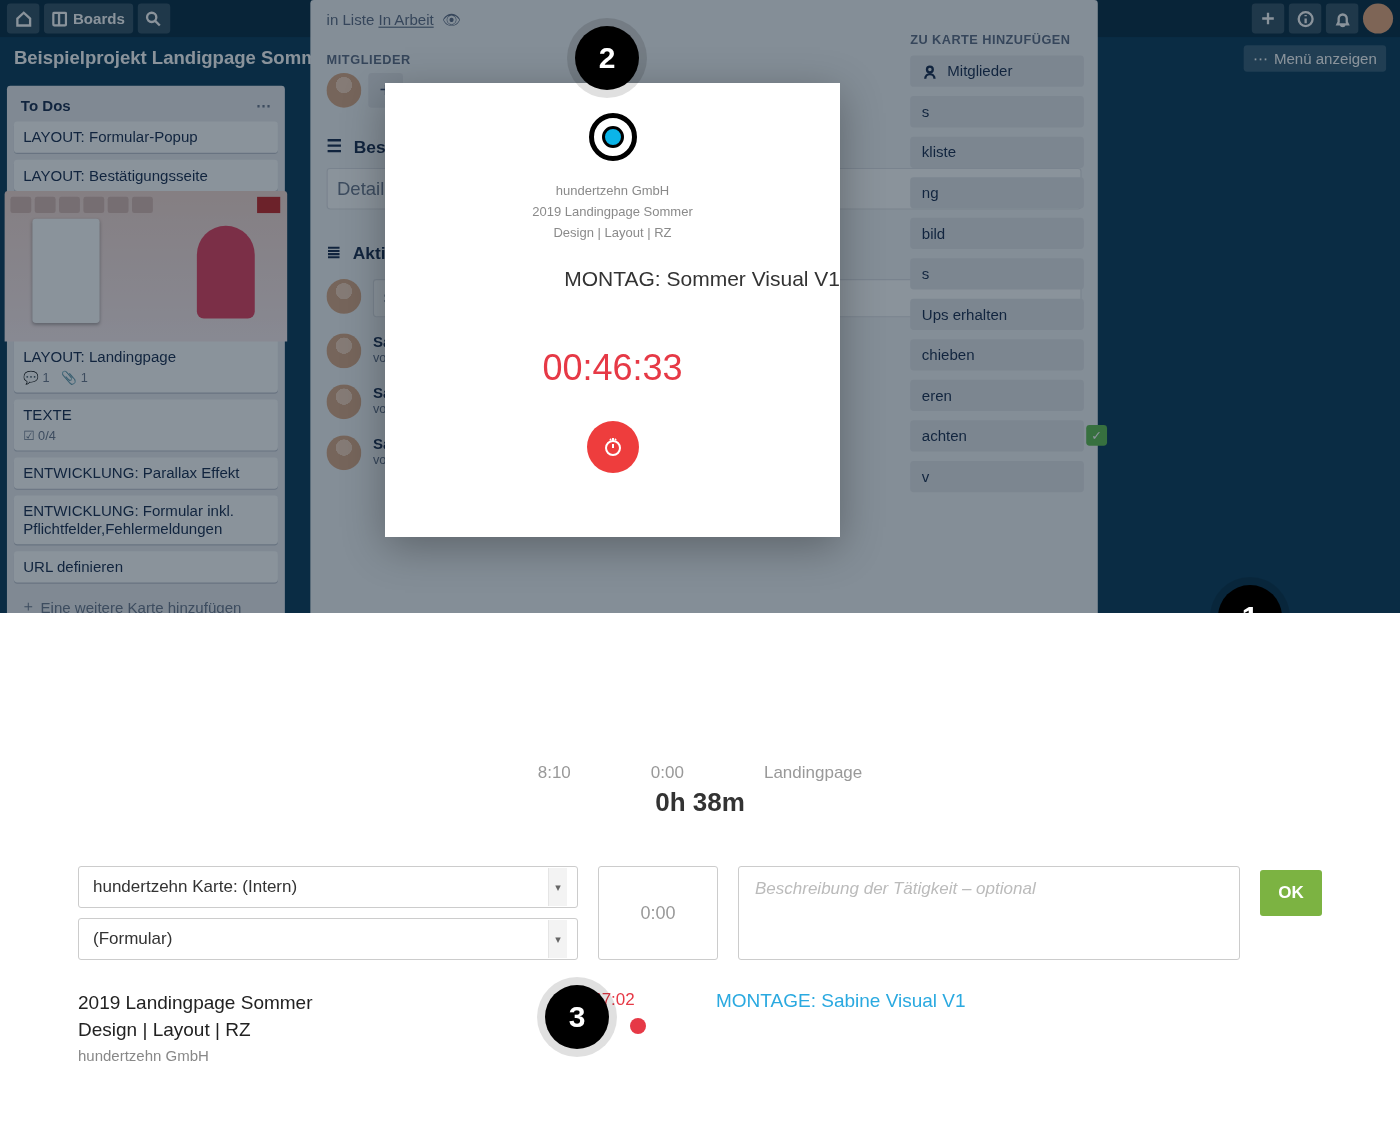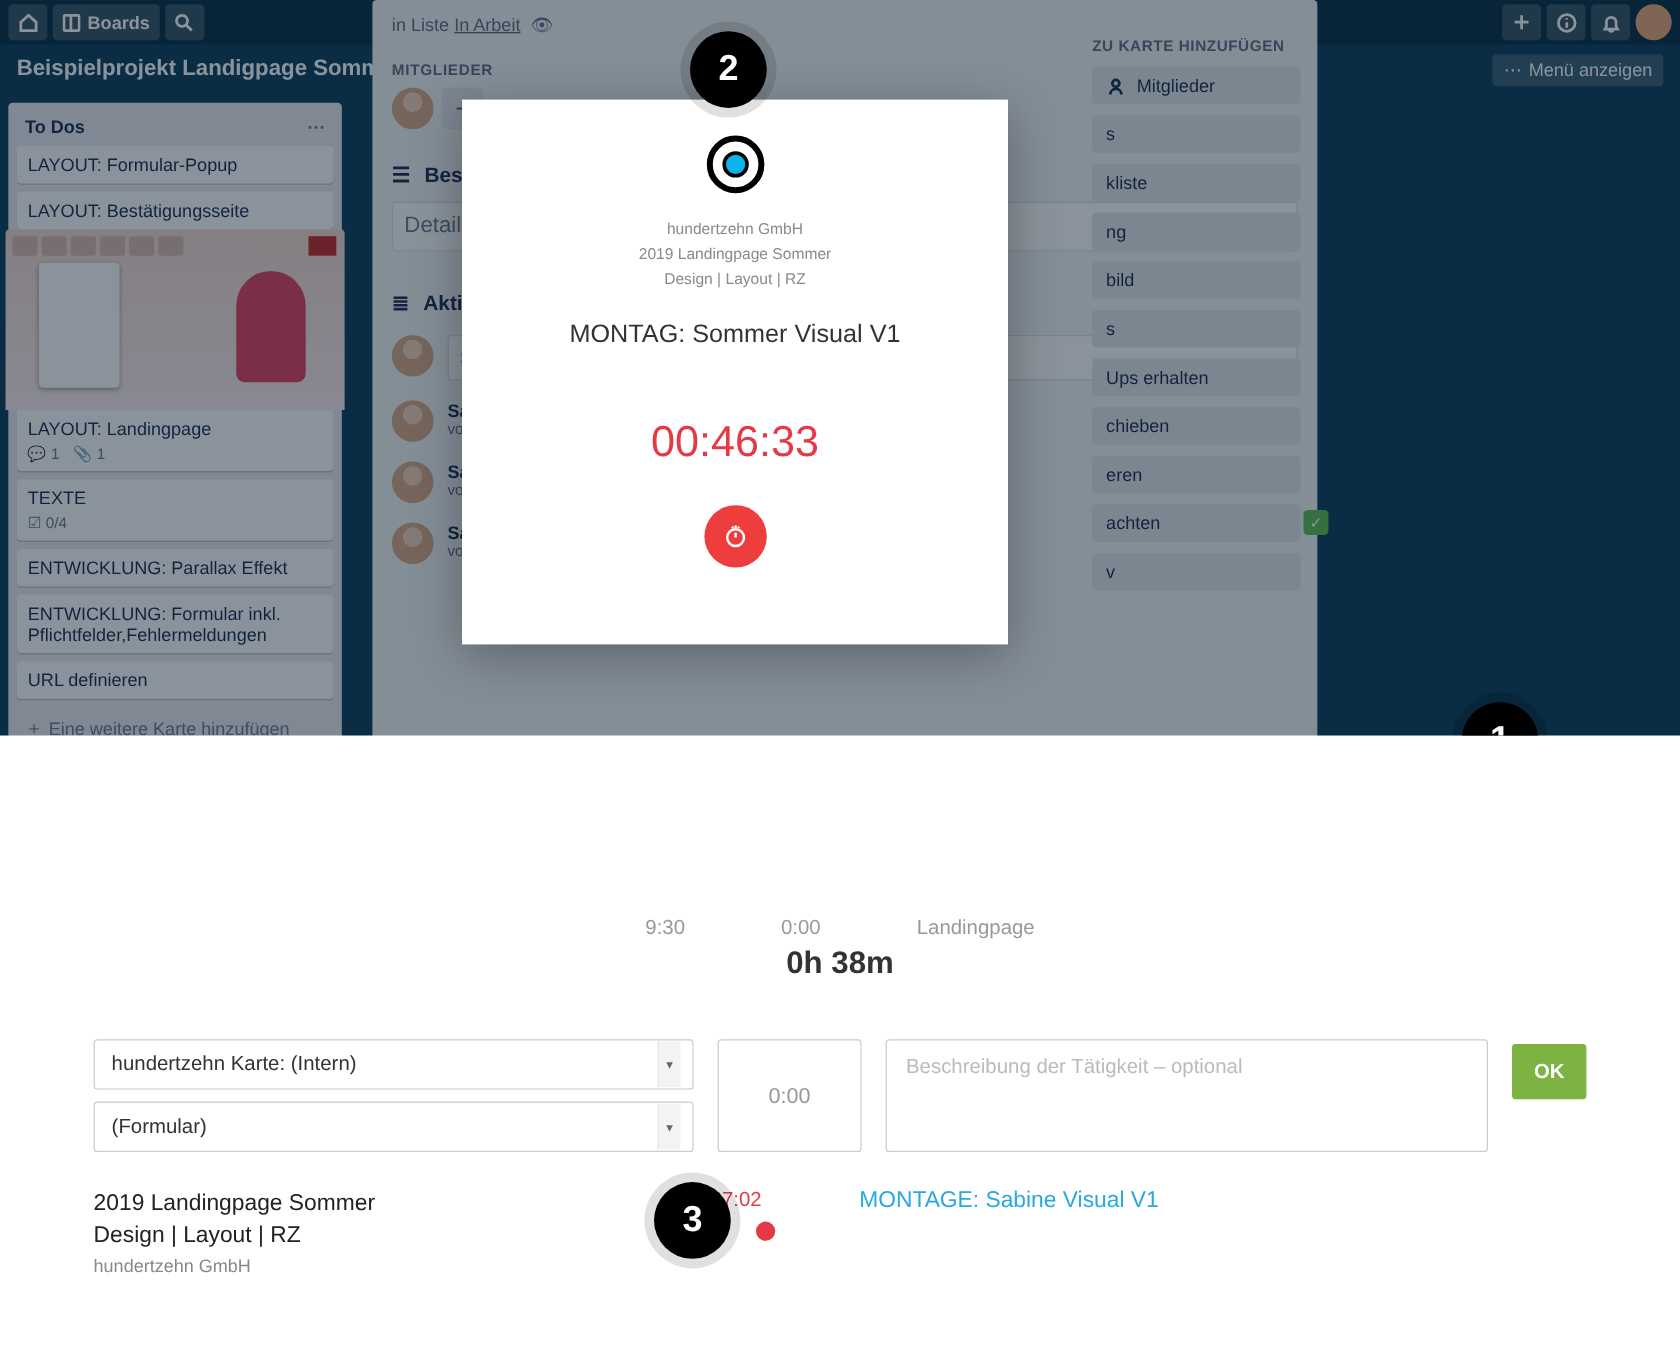--- a/index.html
+++ b/index.html
@@ -48,21 +48,21 @@
   .side-btn { background: #e4e6ea; border-radius: 3px; padding: 6px 10px; font-size: 13px; color: #172b4d; margin-top: 8px; display: flex; align-items: center; gap: 8px; position: relative; }
   .side-btn.check::after { content: '✓'; position: absolute; right: -20px; top: 4px; width: 18px; height: 18px; background: #61bd4f; color: #fff; border-radius: 3px; display: flex; align-items: center; justify-content: center; font-size: 11px; }
   .darkmask { position: absolute; inset: 0; background: rgba(10,30,45,0.48); pointer-events: none; }
   .overlay, .list, .trello-header, .subheader { z-index: 0; }
 
   
   .timer-modal { position: absolute; left: 385px; top: 83px; width: 455px; height: 454px; background: #fff; box-shadow: 0 10px 40px rgba(0,0,0,0.3); z-index: 50; text-align: center; padding-top: 30px; }
   .eye-logo { width: 48px; height: 48px; border-radius: 50%; border: 5px solid #000; margin: 0 auto 20px; display: flex; align-items: center; justify-content: center; }
   .eye-logo .inner { width: 22px; height: 22px; border-radius: 50%; background: #0bb4e8; border: 3px solid #000; }
   .tm-line { font-size: 13px; color: #8a8a8a; line-height: 1.6; }
-  .tm-task { font-size: 21px; color: #333; margin-top: 24px; }
+  .tm-task { font-size: 21px; color: #333; margin-top: 24px; text-align: right; }
   .tm-time { font-size: 36px; color: #e63946; margin-top: 56px; }
   .stop-btn { width: 52px; height: 52px; border-radius: 50%; background: #ee3d3d; margin: 32px auto 0; display: flex; align-items: center; justify-content: center; }
   .stop-btn svg { stroke: #fff; }
 
   
   .badge { position: absolute; width: 64px; height: 64px; border-radius: 50%; background: #000; color: #fff; font-size: 30px; font-weight: 700; display: flex; align-items: center; justify-content: center; z-index: 60; box-shadow: 0 0 0 8px rgba(0,0,0,0.12); }
 
   
   .float-timer { position: absolute; right: 6px; top: 648px; width: 72px; height: 72px; border-radius: 50%; background: #ddd; z-index: 70; display: flex; flex-direction: column; align-items: center; justify-content: center; gap: 2px; }
   .ft-eye { width: 26px; height: 26px; border-radius: 50%; border: 3px solid #333; display: flex; align-items: center; justify-content: center; position: relative; }
@@ -72,21 +72,21 @@
 
   
   .bottom { position: absolute; left: 0; top: 735px; width: 1400px; height: 395px; background: #fff; padding: 28px 78px 0; }
   .time-row { display: flex; justify-content: center; gap: 80px; font-size: 17px; color: #999; }
   .bigtime { text-align: center; font-size: 26px; font-weight: 600; color: #333; margin-top: 4px; }
   .input-row { display: flex; gap: 20px; margin-top: 48px; align-items: flex-start; }
   .selects { width: 500px; display: flex; flex-direction: column; gap: 10px; }
   .select { border: 1px solid #ccc; border-radius: 3px; height: 42px; display: flex; align-items: center; padding: 0 14px; font-size: 17px; color: #333; position: relative; }
   .select::after { content: '▾'; position: absolute; right: 10px; color: #666; font-size: 11px; background: #f3f3f3; width: 18px; height: 38px; top: 1px; display: flex; align-items: center; justify-content: center; border-left: 1px solid #e5e5e5; }
   .dur-box { width: 120px; height: 94px; border: 1px solid #ccc; border-radius: 3px; display: flex; align-items: center; justify-content: center; font-size: 18px; color: #999; }
-  .desc-box { flex: 1; height: 94px; border: 1px solid #ccc; border-radius: 3px; padding: 12px 16px; font-size: 17px; color: #bbb; }
+  .desc-box { flex: 1; height: 94px; border: 1px solid #ccc; border-radius: 3px; padding: 12px 16px; font-size: 17px; color: #bbb; font-style: italic; }
   .ok-btn { width: 62px; height: 46px; background: #7cb342; color: #fff; font-size: 17px; font-weight: 600; border-radius: 3px; display: flex; align-items: center; justify-content: center; margin-top: 4px; }
   .entry-row { display: flex; margin-top: 30px; align-items: flex-start; position: relative; }
   .entry-left { width: 500px; }
   .entry-left .p1 { font-size: 19px; color: #222; line-height: 1.4; }
   .entry-left .p2 { font-size: 15px; color: #888; margin-top: 4px; }
   .entry-mid { width: 120px; text-align: left; font-size: 17px; color: #e63946; }
   .entry-mid .dot { width: 16px; height: 16px; background: #e63946; border-radius: 50%; margin: 8px auto 0; }
   .entry-right { flex: 1; font-size: 19px; color: #2aa9e0; padding-left: 18px; }
   .badge3 { position: absolute; left: 467px; top: -5px; }
 
@@ -269,21 +269,21 @@
     <div class="ft-eye">
         <div class="d"></div>
         <div class="r"></div>
       </div>
     <div class="ft-time">00:46:33</div>
   </div>
 </div>
 
 <div class="bottom">
   <div class="time-row">
-    <span>9:30</span>
+    <span>8:10</span>
     <span>0:00</span>
     <span>Landingpage</span>
   </div>
   <div class="bigtime">0h 38m</div>
 
   <div class="input-row">
     <div class="selects">
       <div class="select">hundertzehn Karte: (Intern)</div>
       <div class="select">(Formular)</div>
     </div>

